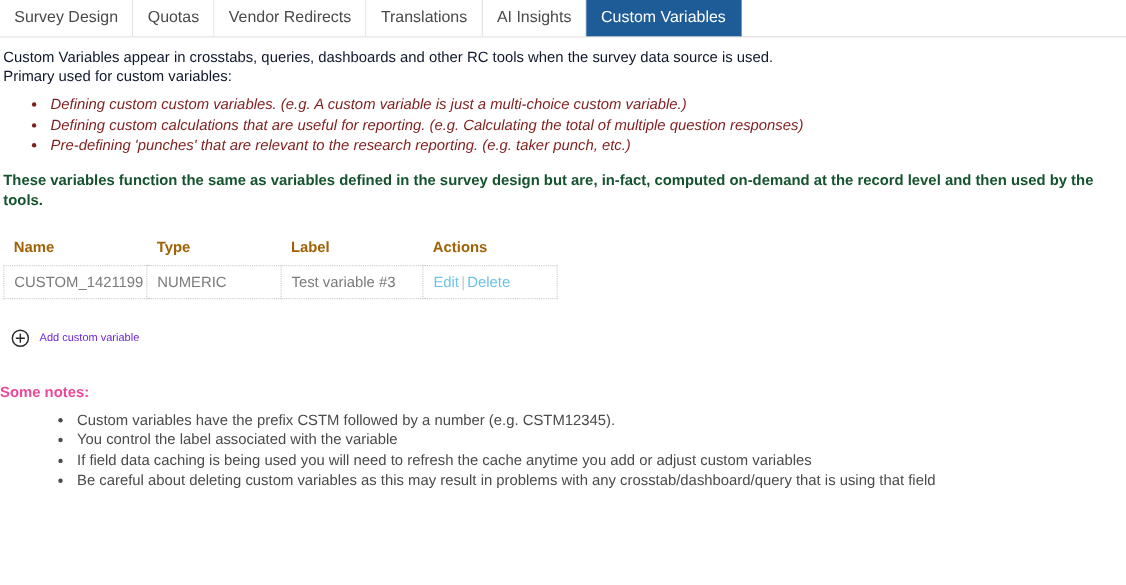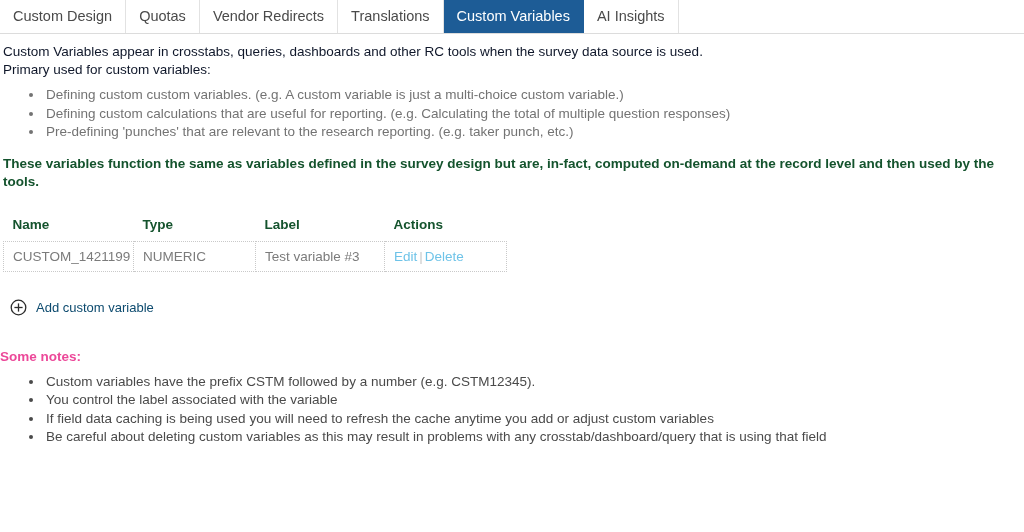--- a/index.html
+++ b/index.html
@@ -59,23 +59,24 @@
   .intro-line { display: block; }
 
   ul.bullets {
     margin: 7px 0 0 0;
     padding-left: 44px;
     list-style: disc;
   }
   ul.bullets li {
     font-size: 13.5px;
     line-height: 18.5px;
-    color: #737373;
+    color: #7f1d1d;
     margin-bottom: 0px;
     padding-left: 2px;
+    font-style: italic;
   }
 
   .bold-note {
     margin: 13px 0 0 3px;
     font-size: 13.5px;
     font-weight: bold;
     color: #14532d;
     line-height: 18px;
   }
 
@@ -86,21 +87,21 @@
   }
   table.cvtable {
     border-collapse: collapse;
     table-layout: fixed;
     width: 503px;
   }
   table.cvtable th {
     text-align: left;
     font-size: 13.5px;
     font-weight: bold;
-    color: #14532d;
+    color: #a16207;
     padding: 0 0 9px 9px;
     border: none;
     margin-top: 12px;
   }
   table.cvtable td {
     font-size: 13.5px;
     color: #7b7b7b;
     padding: 7px 0 7px 9px;
     border: 1px dotted #c9c9c9;
     height: 14px;
@@ -130,55 +131,55 @@
     width: 200px;
   }
   .plus-icon {
     width: 17px;
     height: 17px;
     flex: 0 0 17px;
     display: block;
   }
   .add-label {
     margin-left: 9px;
-    font-size: 13px;
-    color: #0c4a6e;
+    font-size: 10px;
+    color: #6d28d9;
   }
 
   
   .notes-title {
     margin: 33px 0 0 0;
     padding-left: 0px;
     font-size: 13.5px;
     font-weight: bold;
     color: #ec4899;
   }
   ul.notes {
     margin: 9px 0 0 0;
-    padding-left: 44px;
+    padding-left: 68px;
     list-style: disc;
   }
   ul.notes li {
     font-size: 13.5px;
     line-height: 18.5px;
     color: #4a4a4a;
     margin-bottom: 0px;
     padding-left: 2px;
   }
 </style>
 </head>
 <body>
 
 <div class="tabbar">
-  <div class="tab">Custom Design</div>
+  <div class="tab">Survey Design</div>
   <div class="tab">Quotas</div>
   <div class="tab">Vendor Redirects</div>
   <div class="tab">Translations</div>
+  <div class="tab">AI Insights</div>
   <div class="tab active">Custom Variables</div>
-  <div class="tab">AI Insights</div>
 </div>
 
 <div class="content">
 
   <p class="intro">
     <span class="intro-line">Custom Variables appear in crosstabs, queries, dashboards and other RC tools when the survey data source is used.</span>
     <span class="intro-line">Primary used for custom variables:</span>
   </p>
 
   <ul class="bullets">

